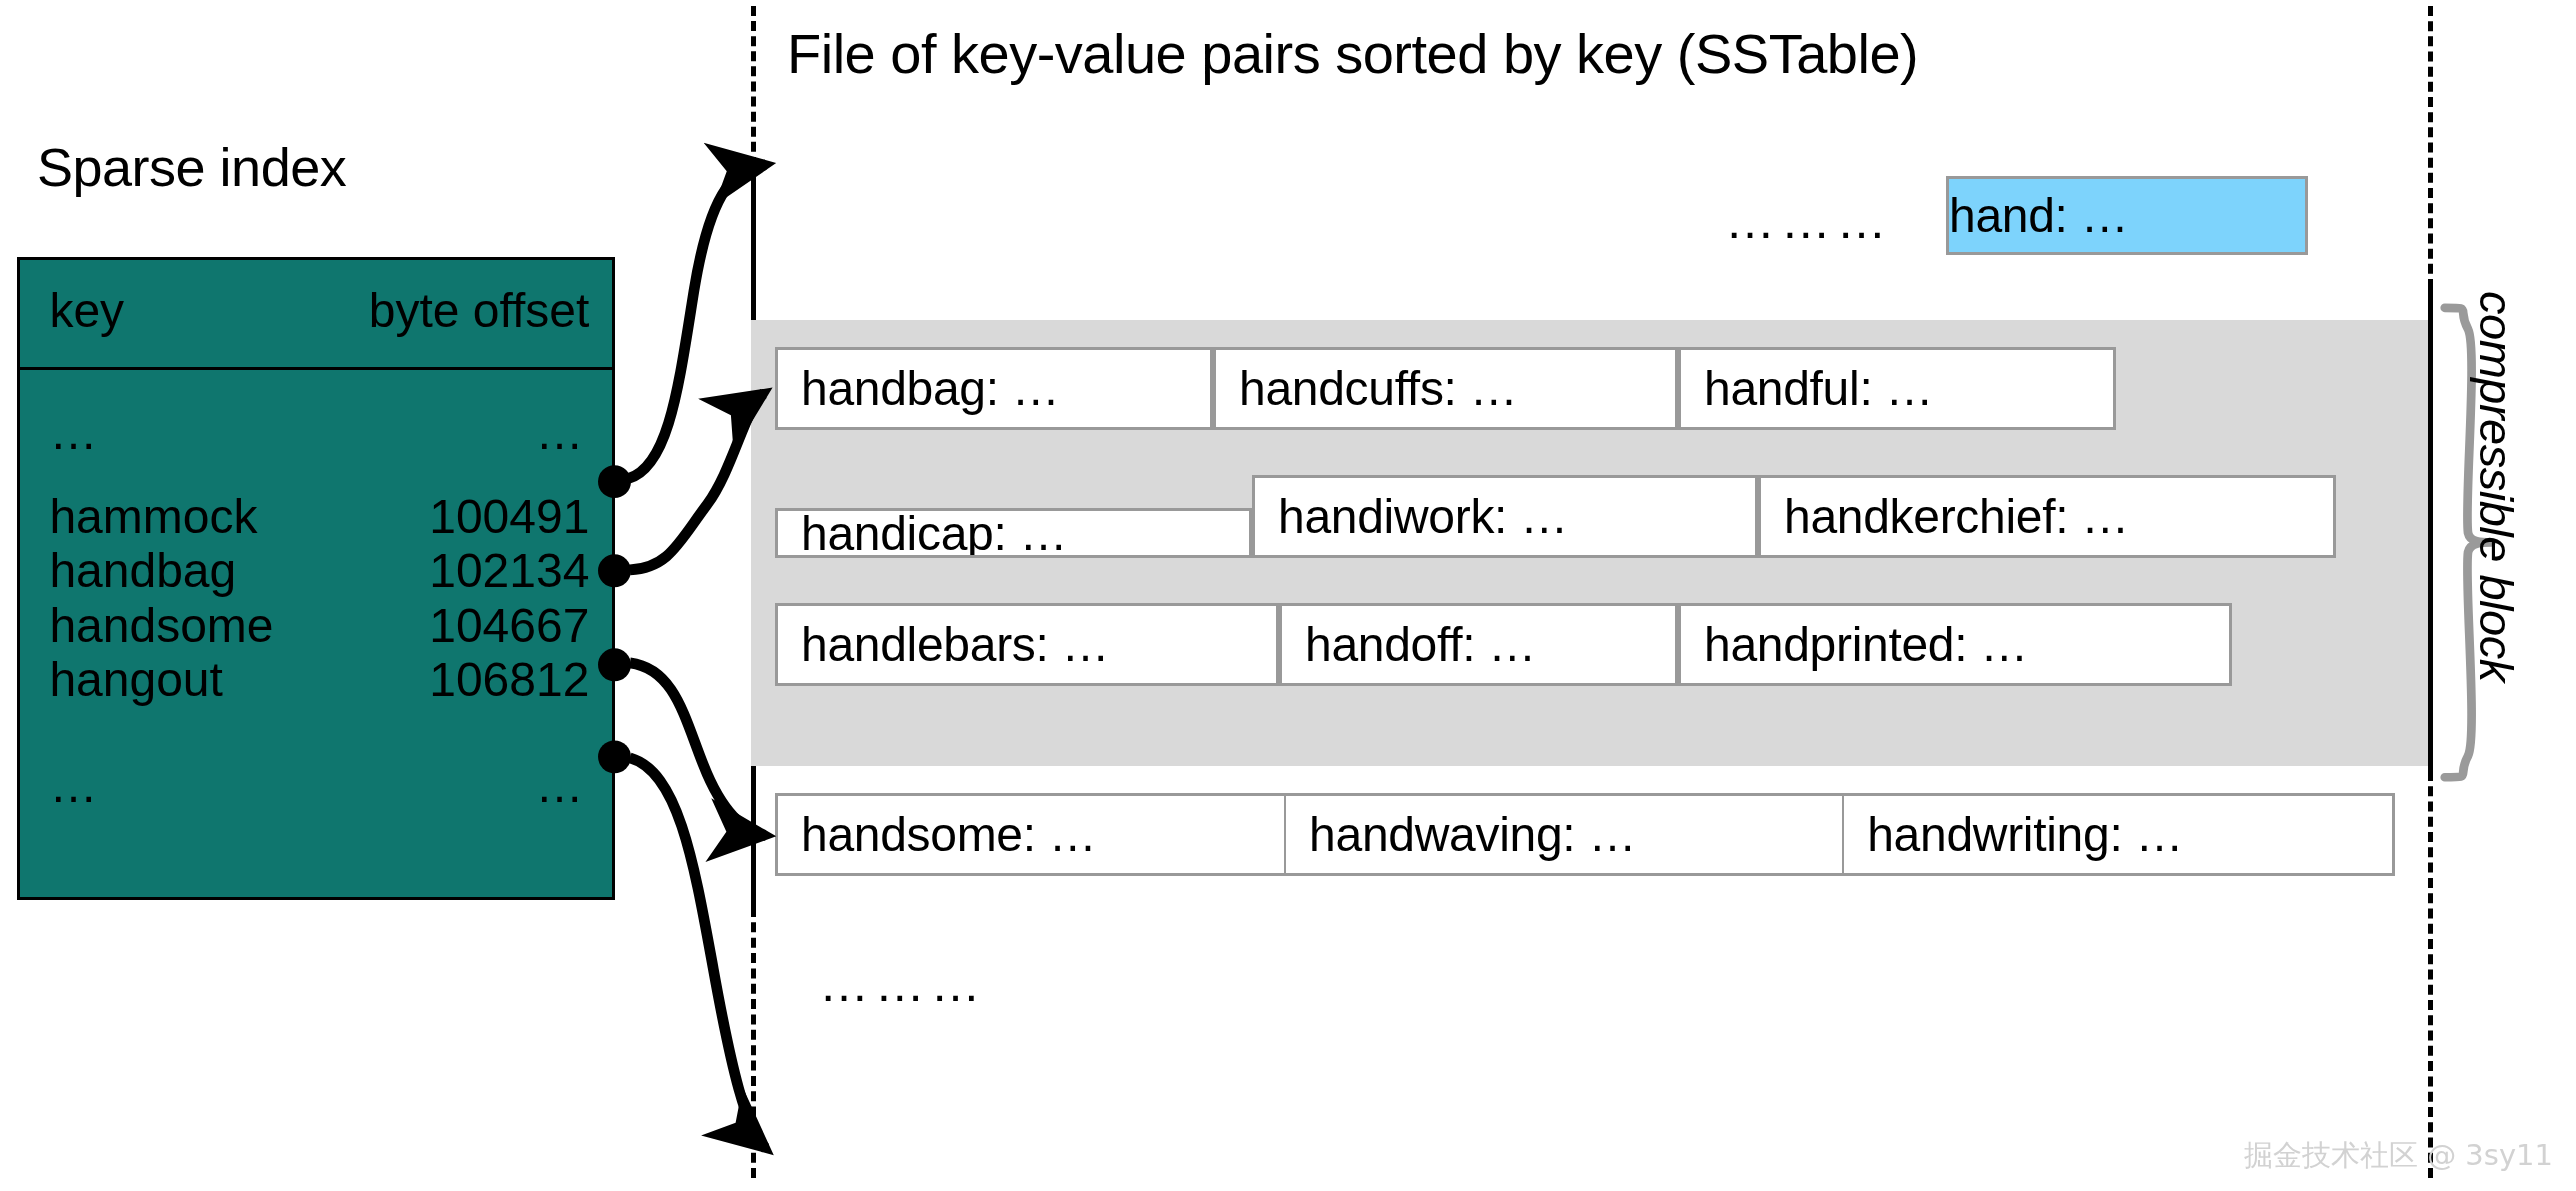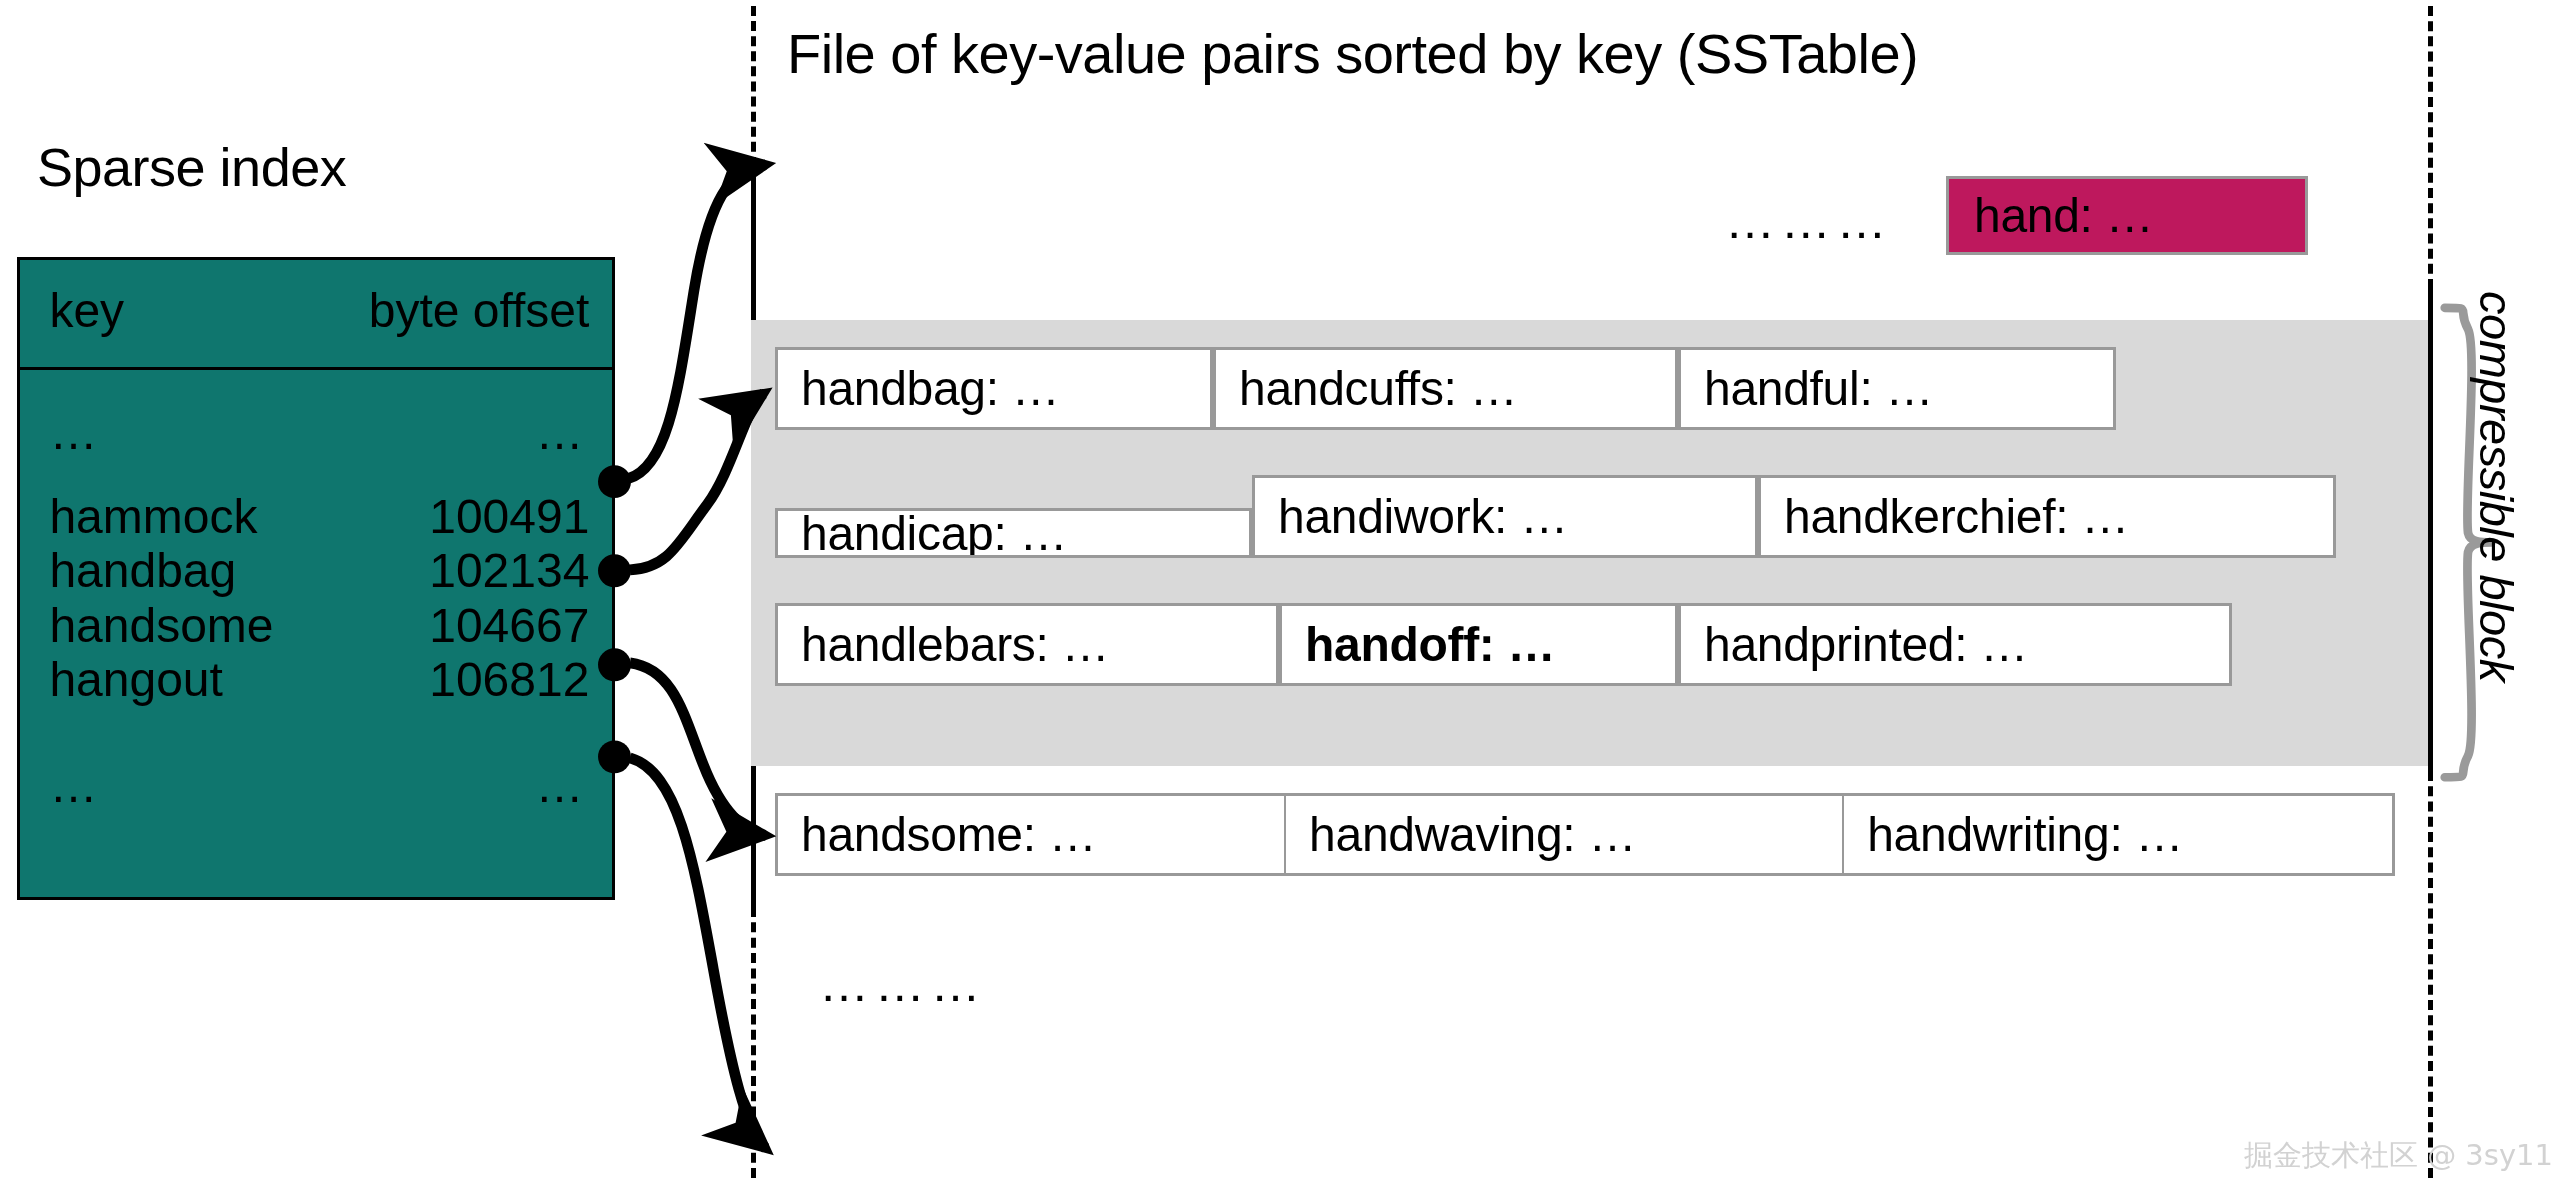--- a/index.html
+++ b/index.html
@@ -108,25 +108,24 @@
     color: #000;
     white-space: nowrap;
   }
   #hand-box {
     position: absolute;
     left: 1946px;
     top: 176px;
     width: 362px;
     height: 79px;
     border: 3.9px solid #999999;
-    background: #be185d;
+    background: #7dd3fc;
     box-sizing: border-box;
     display: flex;
     align-items: center;
-    padding-left: 25px;
     font-size: 48px;
     letter-spacing: -0.3px;
   }
 
   
   #compressible-block {
     position: absolute;
     left: 751px;
     top: 320px;
     width: 1677px;
@@ -165,21 +164,21 @@
 
   #kv-row-1 .kv-cell:nth-child(1) { width: 438px; }
   #kv-row-1 .kv-cell:nth-child(2) { width: 465px; }
   #kv-row-1 .kv-cell:nth-child(3) { width: 438px; }
 
   #kv-row-2 .kv-cell:nth-child(1) { width: 477px; margin-top: 33px; }
   #kv-row-2 .kv-cell:nth-child(2) { width: 506px; }
   #kv-row-2 .kv-cell:nth-child(3) { width: 578px; }
 
   #kv-row-3 .kv-cell:nth-child(1) { width: 504px; }
-  #kv-row-3 .kv-cell:nth-child(2) { width: 399px; font-weight: bold; }
+  #kv-row-3 .kv-cell:nth-child(2) { width: 399px; }
   #kv-row-3 .kv-cell:nth-child(3) { width: 554px; }
 
   #kv-row-4 .kv-cell:nth-child(1) { width: 512px; }
   #kv-row-4 .kv-cell:nth-child(2) { width: 560px; }
   #kv-row-4 .kv-cell:nth-child(3) { width: 552px; }
 
   
   #bottom-ellipsis {
     position: absolute;
     left: 819px;

